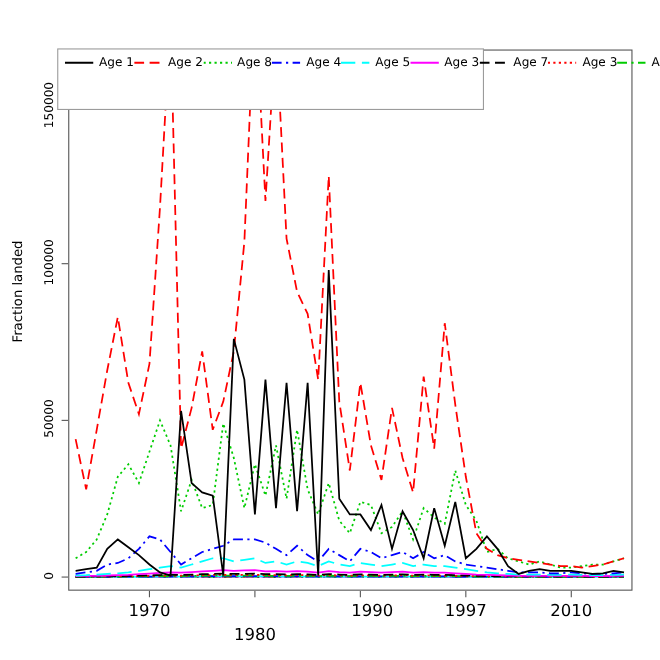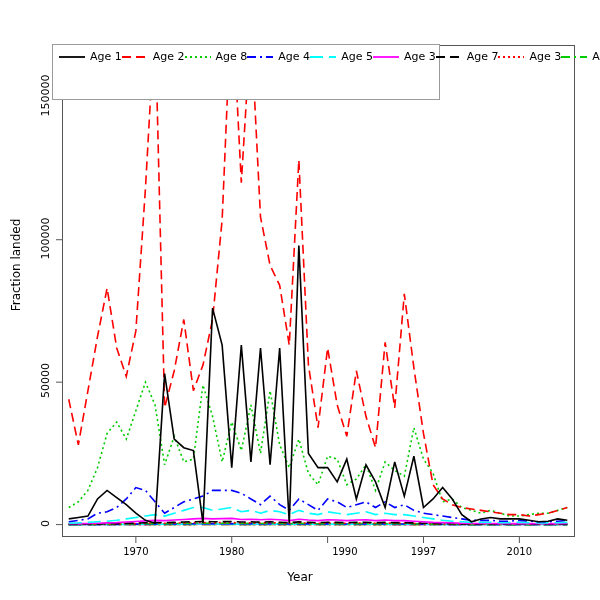--- a/index.html
+++ b/index.html
@@ -26,21 +26,21 @@
   
   .axis-svg{position:absolute;left:0;top:0;pointer-events:none;}
   .ytick-label{
     position:absolute;
     font-size:11px;color:#000;
     transform-origin:center center;
     white-space:nowrap;
   }
   .xtick-label{
     position:absolute;
-    font-size:10px;color:#000;
+    font-size:15px;color:#000;
     white-space:nowrap;
     text-align:center;
   }
   #ylabel{
     position:absolute;
     left:-44px; top:258px;
     width:120px;
     font-size:12px;color:#000;
     text-align:center;
     transform:rotate(-90deg);
@@ -85,21 +85,20 @@
   .leg-swatch svg{display:block;}
   .leg-text{line-height:16px;}
 </style>
 </head>
 <body>
 
 <div id="root">
 
   <div id="ylabel">Fraction landed</div>
 
-  <div id="xlabel">Year</div>
 
   <svg class="axis-svg" id="axis-svg" width="600" height="600">
       <line x1="56" y1="524.6046511627907" x2="62" y2="524.6046511627907" stroke="#555555" stroke-width="1"></line>
       <line x1="56" y1="382.1627906976744" x2="62" y2="382.1627906976744" stroke="#555555" stroke-width="1"></line>
       <line x1="56" y1="239.72093023255815" x2="62" y2="239.72093023255815" stroke="#555555" stroke-width="1"></line>
       <line x1="56" y1="97.27906976744185" x2="62" y2="97.27906976744185" stroke="#555555" stroke-width="1"></line>
       <line x1="135.86303939962397" y1="537" x2="135.86303939962397" y2="543" stroke="#555555" stroke-width="1"></line>
       <line x1="231.7354596622882" y1="537" x2="231.7354596622882" y2="543" stroke="#555555" stroke-width="1"></line>
       <line x1="327.60787992495244" y1="537" x2="327.60787992495244" y2="543" stroke="#555555" stroke-width="1"></line>
       <line x1="423.4803001876167" y1="537" x2="423.4803001876167" y2="543" stroke="#555555" stroke-width="1"></line>
@@ -107,21 +106,21 @@
     </svg>
 
   <div id="ytick-labels">
       <div class="ytick-label" style="left: 18px; top: 516.605px; width: 54px; text-align: center; transform: rotate(-90deg);">0</div>
       <div class="ytick-label" style="left: 18px; top: 374.163px; width: 54px; text-align: center; transform: rotate(-90deg);">50000</div>
       <div class="ytick-label" style="left: 18px; top: 231.721px; width: 54px; text-align: center; transform: rotate(-90deg);">100000</div>
       <div class="ytick-label" style="left: 18px; top: 89.2791px; width: 54px; text-align: center; transform: rotate(-90deg);">150000</div>
     </div>
   <div id="xtick-labels">
       <div class="xtick-label" style="width: 60px; left: 105.863px; top: 546px;">1970</div>
-      <div class="xtick-label" style="width: 60px; left: 201.735px; top: 546px;">1980</div>
+      <div class="xtick-label" style="width: 60px; left: 201.735px; top: 568px;">1980</div>
       <div class="xtick-label" style="width: 60px; left: 297.608px; top: 546px; text-align: right;">1990</div>
       <div class="xtick-label" style="width: 60px; left: 393.48px; top: 546px;">1997</div>
       <div class="xtick-label" style="width: 60px; left: 489.353px; top: 546px;">2010</div>
     </div>
 
   <div id="plotbox">
     <svg id="svg-lines" width="511" height="490">
         <path d="M5.75,478.58L15.34,478.58L24.93,478.58L34.51,478.57L44.10,478.56L53.69,478.56L63.28,478.54L72.86,478.53L82.45,478.52L92.04,478.50L101.62,478.51L111.21,478.50L120.80,478.48L130.39,478.47L139.97,478.45L149.56,478.47L159.15,478.46L168.74,478.45L178.32,478.48L187.91,478.47L197.50,478.49L207.08,478.47L216.67,478.49L226.26,478.51L235.85,478.47L245.43,478.50L255.02,478.51L264.61,478.49L274.20,478.50L283.78,478.51L293.37,478.50L302.96,478.49L312.54,478.51L322.13,478.50L331.72,478.51L341.31,478.51L350.89,478.52L360.48,478.54L370.07,478.55L379.65,478.56L389.24,478.56L398.83,478.57L408.42,478.58L418.00,478.58L427.59,478.58L437.18,478.58L446.77,478.58L456.35,478.58L465.94,478.58L475.53,478.58L485.11,478.58L494.70,478.58L504.29,478.58" fill="none" stroke="#00CC00" stroke-width="1.6" stroke-linecap="butt" stroke-linejoin="miter" stroke-dasharray="13,6"></path>
         <path d="M5.75,478.57L15.34,478.57L24.93,478.56L34.51,478.56L44.10,478.54L53.69,478.54L63.28,478.52L72.86,478.50L82.45,478.48L92.04,478.46L101.62,478.47L111.21,478.45L120.80,478.43L130.39,478.41L139.97,478.39L149.56,478.41L159.15,478.40L168.74,478.39L178.32,478.43L187.91,478.42L197.50,478.44L207.08,478.42L216.67,478.44L226.26,478.47L235.85,478.42L245.43,478.45L255.02,478.47L264.61,478.44L274.20,478.45L283.78,478.47L293.37,478.45L302.96,478.44L312.54,478.47L322.13,478.45L331.72,478.47L341.31,478.47L350.89,478.49L360.48,478.51L370.07,478.52L379.65,478.54L389.24,478.54L398.83,478.56L408.42,478.56L418.00,478.56L427.59,478.56L437.18,478.57L446.77,478.57L456.35,478.56L465.94,478.57L475.53,478.57L485.11,478.57L494.70,478.57L504.29,478.56" fill="none" stroke="#FF0000" stroke-width="1.6" stroke-linecap="butt" stroke-linejoin="miter" stroke-dasharray="9,4,2,4"></path>
         <path d="M5.75,478.56L15.34,478.55L24.93,478.55L34.51,478.53L44.10,478.52L53.69,478.50L63.28,478.48L72.86,478.45L82.45,478.43L92.04,478.40L101.62,478.41L111.21,478.38L120.80,478.35L130.39,478.33L139.97,478.30L149.56,478.33L159.15,478.31L168.74,478.30L178.32,478.35L187.91,478.34L197.50,478.37L207.08,478.34L216.67,478.37L226.26,478.41L235.85,478.34L245.43,478.38L255.02,478.41L264.61,478.37L274.20,478.38L283.78,478.41L293.37,478.38L302.96,478.37L312.54,478.41L322.13,478.38L331.72,478.41L341.31,478.41L350.89,478.44L360.48,478.47L370.07,478.49L379.65,478.50L389.24,478.52L398.83,478.53L408.42,478.55L418.00,478.55L427.59,478.55L437.18,478.55L446.77,478.55L456.35,478.55L465.94,478.55L475.53,478.56L485.11,478.56L494.70,478.55L504.29,478.55" fill="none" stroke="#000000" stroke-width="1.6" stroke-linecap="butt" stroke-linejoin="miter" stroke-dasharray="2,3"></path>

